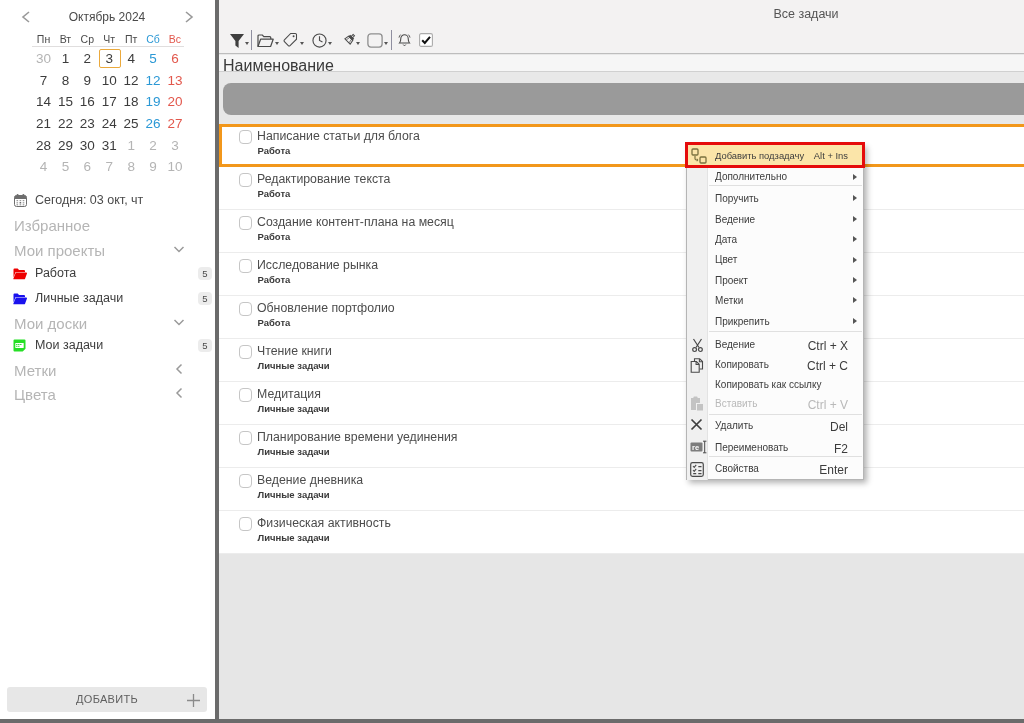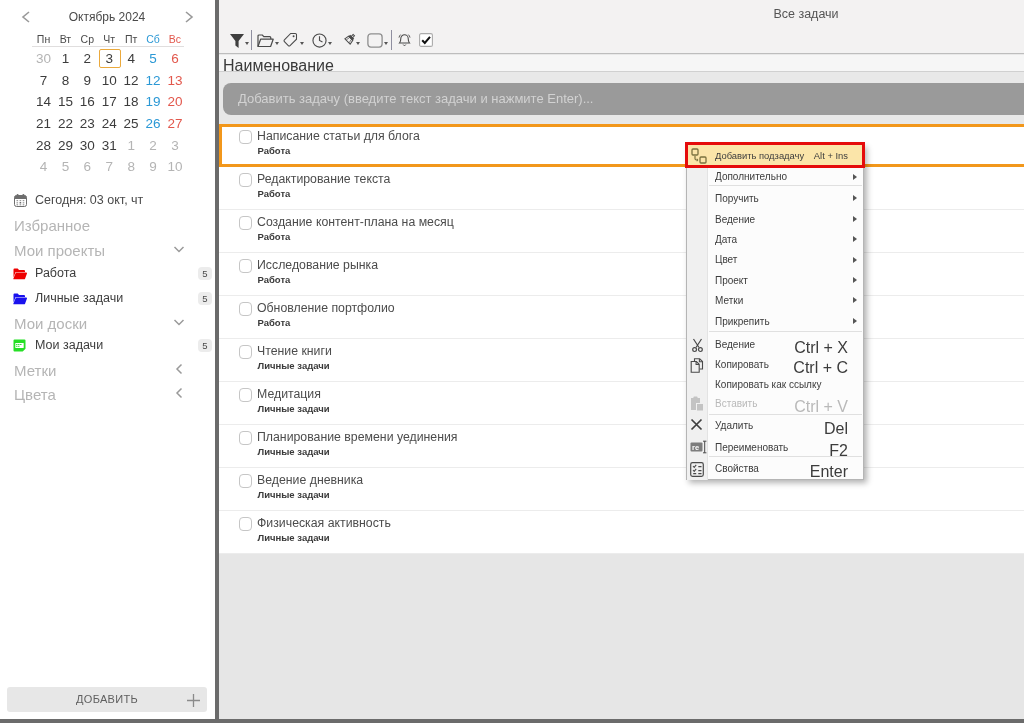--- a/index.html
+++ b/index.html
@@ -12,21 +12,21 @@
 .g{color:#b4b4b4 !important}.b{color:#2b98d5 !important}.rd{color:#e2574c !important}
 .sideitem{position:absolute;left:14px;font-size:15px;color:#b5b5b5}
 .sideitem2{position:absolute;left:35px;font-size:12.5px;color:#3d3d3d}
 .badge{position:absolute;left:198px;width:14px;height:13px;background:#ececec;border-radius:4px;font-size:9.5px;color:#4a4a4a;text-align:center;line-height:13px}
 .chev{position:absolute;left:172px;width:14px;height:14px}
 .row{position:absolute;left:0;width:805px;height:43px;background:#fff;border-bottom:1px solid #ececec}
 .cb{position:absolute;left:19.5px;width:13.5px;height:13.5px;background:#fff;border:1.5px solid #c6c6c6;border-radius:4px}
 .tt{position:absolute;left:38px;font-size:12.3px;color:#4c4c4c;white-space:nowrap}
 .tl{position:absolute;left:38.5px;font-size:9.5px;font-weight:bold;color:#3a3a3a;white-space:nowrap}
 .mi{position:absolute;left:28px;font-size:10px;color:#3c3c3c;white-space:nowrap}
-.msc{position:absolute;right:15px;font-size:16px;color:#3c3c3c;white-space:nowrap}
+.msc{position:absolute;right:15px;font-size:12px;color:#3c3c3c;white-space:nowrap}
 .arr{position:absolute;right:6px;width:0;height:0;border-left:4px solid #555;border-top:3.5px solid transparent;border-bottom:3.5px solid transparent}
 .msep{position:absolute;left:22px;right:1px;height:1px;background:#e0e0e0}
 .gico{position:absolute;left:3px}
 svg{display:block}
 </style></head><body>
 
 <div id="side">
 <svg class="abs" style="left:21px;top:11px" width="10" height="12" viewBox="0 0 10 12">
       <path d="M8 1 L2 6 L8 11" fill="none" stroke="#999" stroke-width="1.6"></path>
     </svg>
@@ -193,21 +193,20 @@
 <path d="M5.2 11.6 a1.4 1.4 0 0 0 2.6 0" fill="none" stroke="#4a4a4a" stroke-width="1"></path>
 <path d="M2.6 1.6 A5.8 5.8 0 0 0 1 4.6 M10.4 1.6 a5.8 5.8 0 0 1 1.6 3" fill="none" stroke="#4a4a4a" stroke-width="0.9"></path>
 </svg>
 <svg class="abs" style="left:199.5px;top:33px" width="14" height="14" viewBox="0 0 14 14">
 <rect x="0.6" y="0.6" width="12.8" height="12.8" rx="1.5" fill="#fff" stroke="#ababab" stroke-width="1.1"></rect>
 <path d="M3.2 7.2 l2.6 2.8 L11 3.8" fill="none" stroke="#111" stroke-width="2"></path>
 </svg>
 <div class="abs" style="left:0;top:55px;width:805px;height:17px;background:#f6f6f6;border-bottom:1px solid #d0d0d0"></div>
 <div class="abs" style="left:4px;top:57px;font-size:16px;color:#3a3a3a">Наименование</div>
 <div class="abs" style="left:4px;top:83px;width:801px;height:31.5px;background:#9a9a9a;border-radius:8px 0 0 8px"></div>
-<div class="abs" style="left:19px;top:91px;font-size:13px;color:#d2d2d2">Добавить задачу (введите текст задачи и нажмите Enter)...</div>
 <div class="abs" style="left:0;top:124px;width:810px;height:42.5px;background:#fff;border:3px solid #f2971b">
 <div class="cb" style="left:16.5px;top:3px"></div>
 <div class="tt" style="left:35px;top:2.3px">Написание статьи для блога</div>
 <div class="tl" style="left:35.5px;top:18px">Работа</div>
 </div>
 <div class="row" style="top:166.5px">
 <div class="cb" style="top:6.8px"></div>
 <div class="tt" style="top:5.7px">Редактирование текста</div>
 <div class="tl" style="top:21.6px">Работа</div>
 </div>

